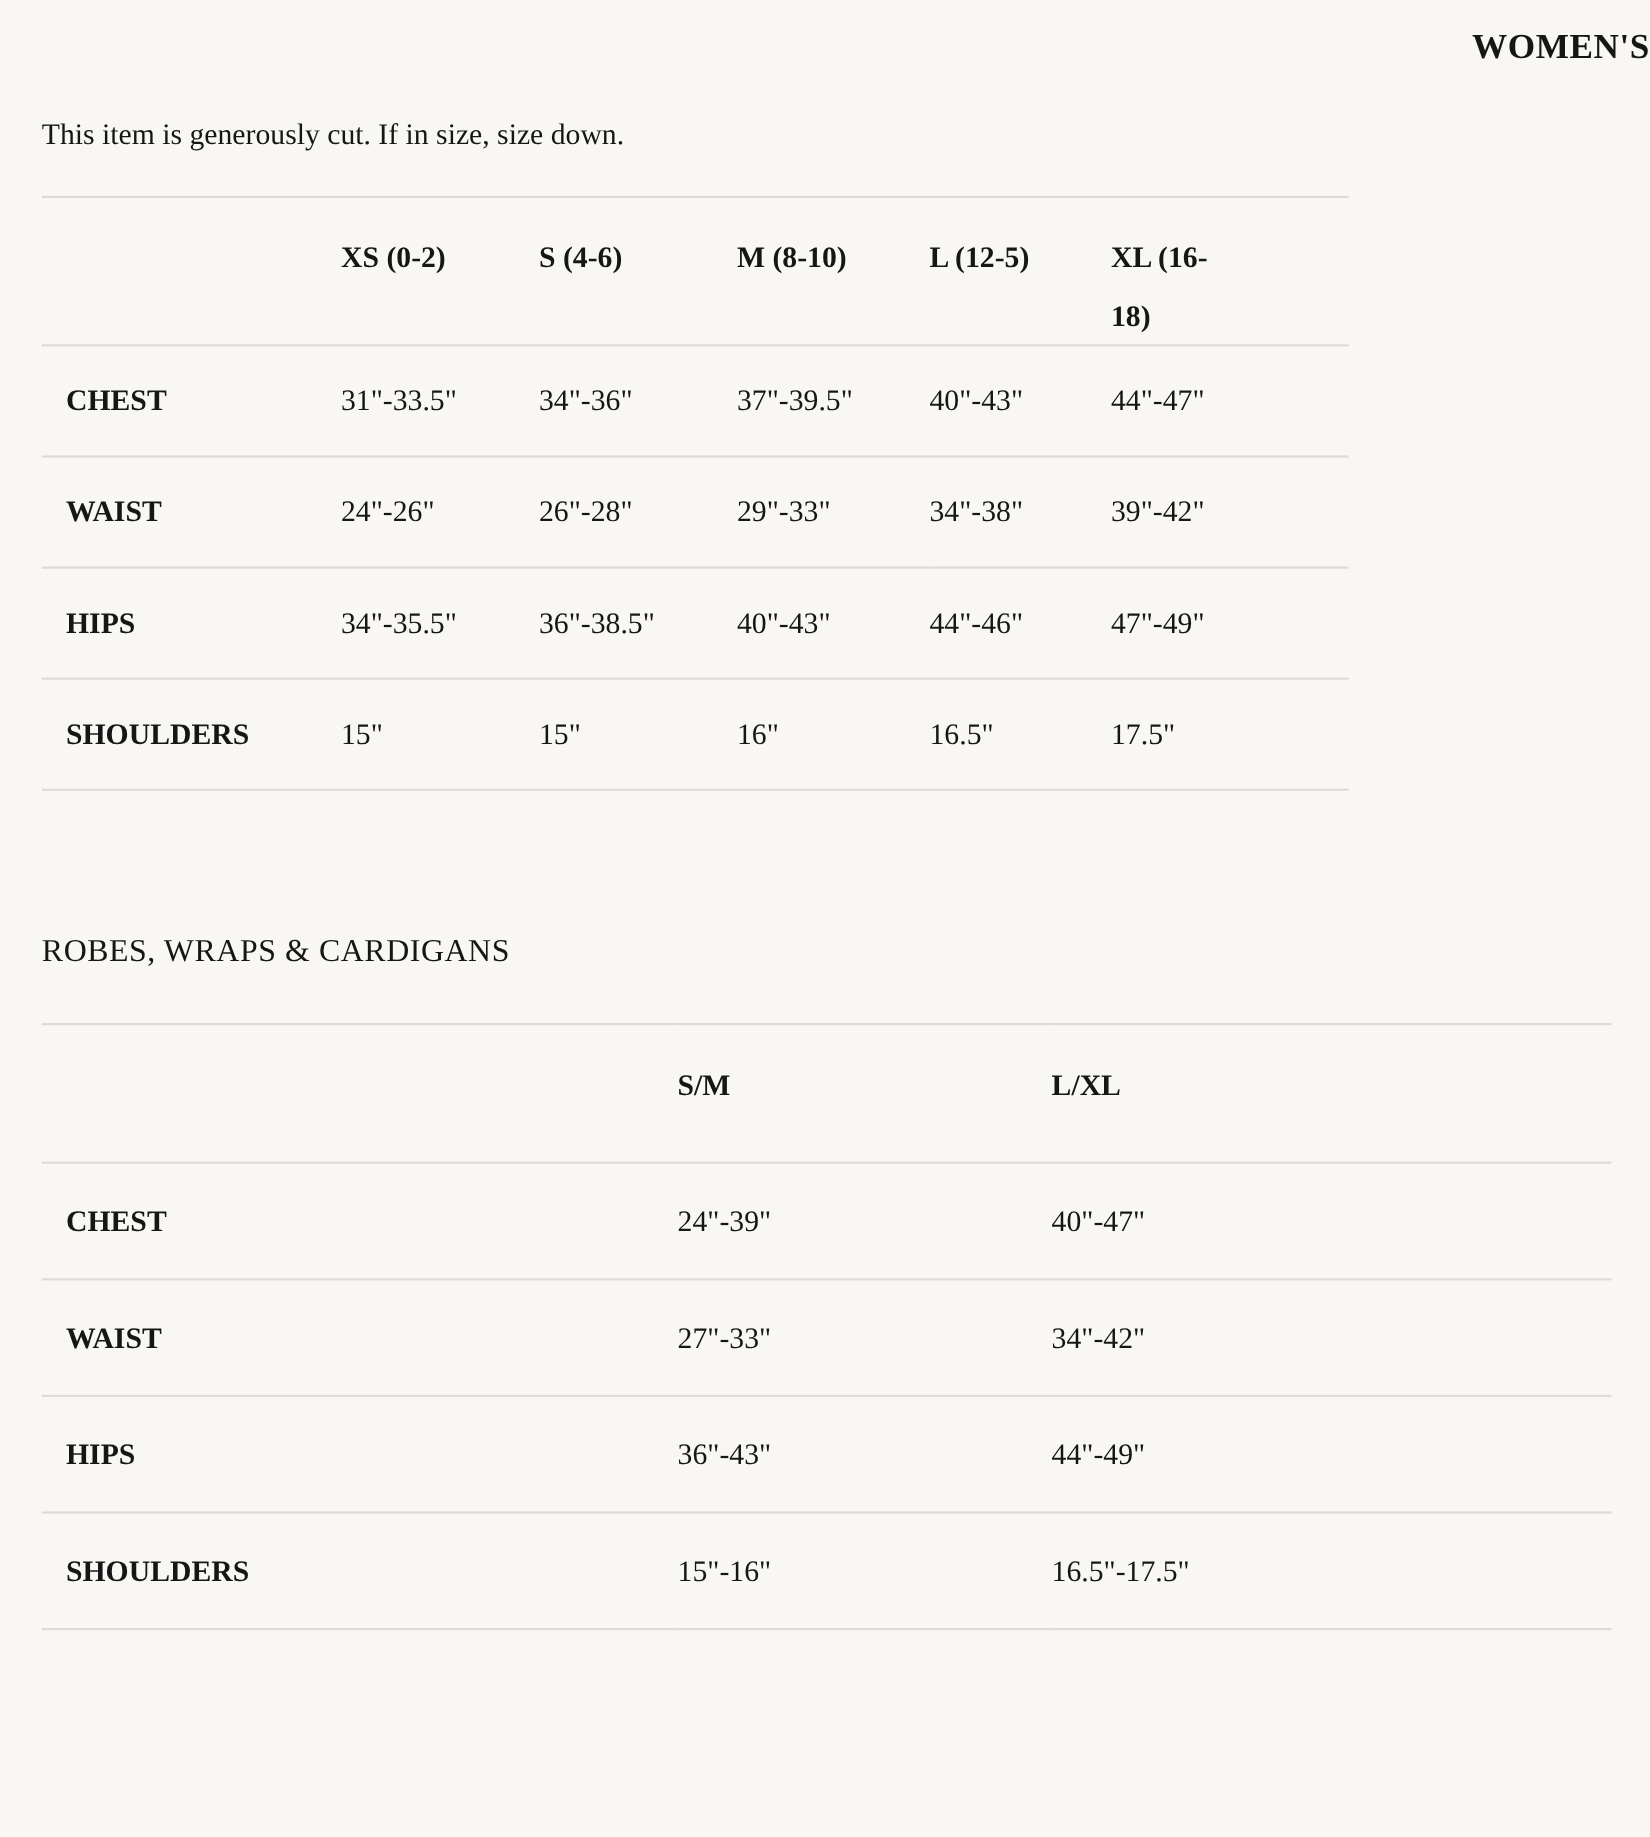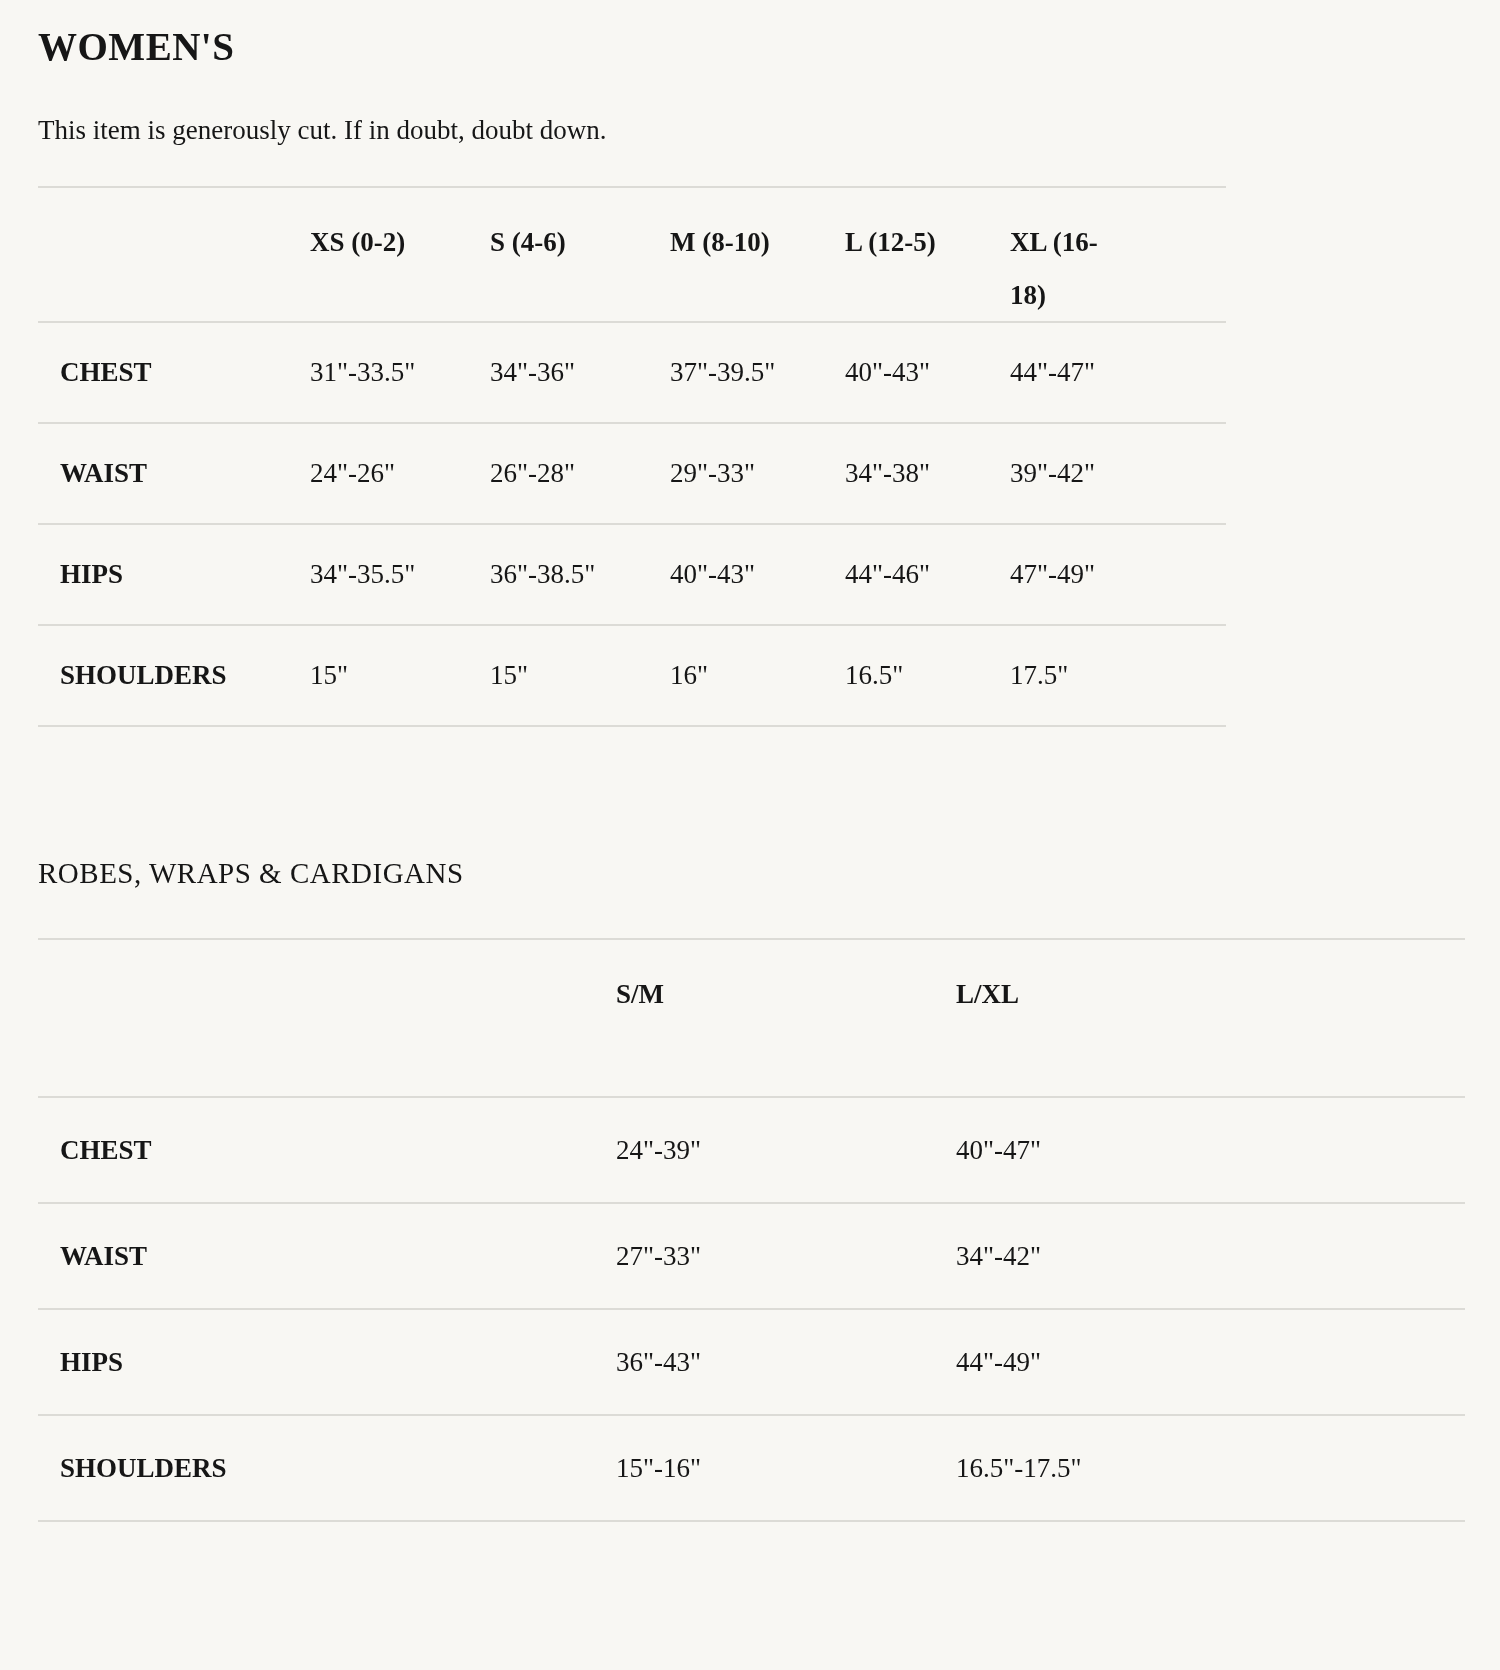--- a/index.html
+++ b/index.html
@@ -11,24 +11,25 @@
     height: 1670px;
     background: #f8f7f3;
     color: #161616;
     font-family: "Liberation Serif", serif;
     overflow: hidden;
   }
   .content {
     padding: 24px 0 0 38px;
   }
   .womens-title {
-    font-size: 39px;
+    font-size: 32px;
     font-weight: bold;
     margin: 0;
     letter-spacing: 0.5px;
+    text-align: right;
   }
   .note {
     font-size: 27px;
     margin: 46px 0 0 0;
   }
   table {
     border-collapse: collapse;
     table-layout: fixed;
   }
   .t1 {
@@ -51,21 +52,21 @@
     padding: 0;
     box-sizing: border-box;
   }
   thead th {
     font-weight: bold;
     vertical-align: top;
     padding-top: 28px;
     line-height: 1.95;
   }
   .t1 thead th { height: 109px; }
-  .t2 thead th { height: 158px; }
+  .t2 thead th { height: 126px; }
   .t1 tbody td { height: 101px; vertical-align: middle; }
   .t2 tbody td { height: 106px; vertical-align: middle; }
   .row-label {
     font-weight: bold;
     padding-left: 22px;
   }
   thead th:first-child { padding-left: 22px; }
   
   .t1 thead th:nth-child(5) span { display: inline-block; max-width: 92px; }
   .t1 thead th:nth-child(6) span { display: inline-block; max-width: 114px; }
@@ -76,21 +77,21 @@
     letter-spacing: 0.5px;
   }
 </style>
 </head>
 <body>
 
 <div class="content">
 
   <h1 class="womens-title">WOMEN'S</h1>
 
-  <p class="note">This item is generously cut. If in doubt, doubt down.</p>
+  <p class="note">This item is generously cut. If in size, size down.</p>
 
   <table class="t1">
     <colgroup>
       <col style="width:272px">
         <col style="width:180px">
         <col style="width:180px">
       <col style="width:175px">
         <col style="width:165px">
         <col style="width:216px">
     </colgroup>

